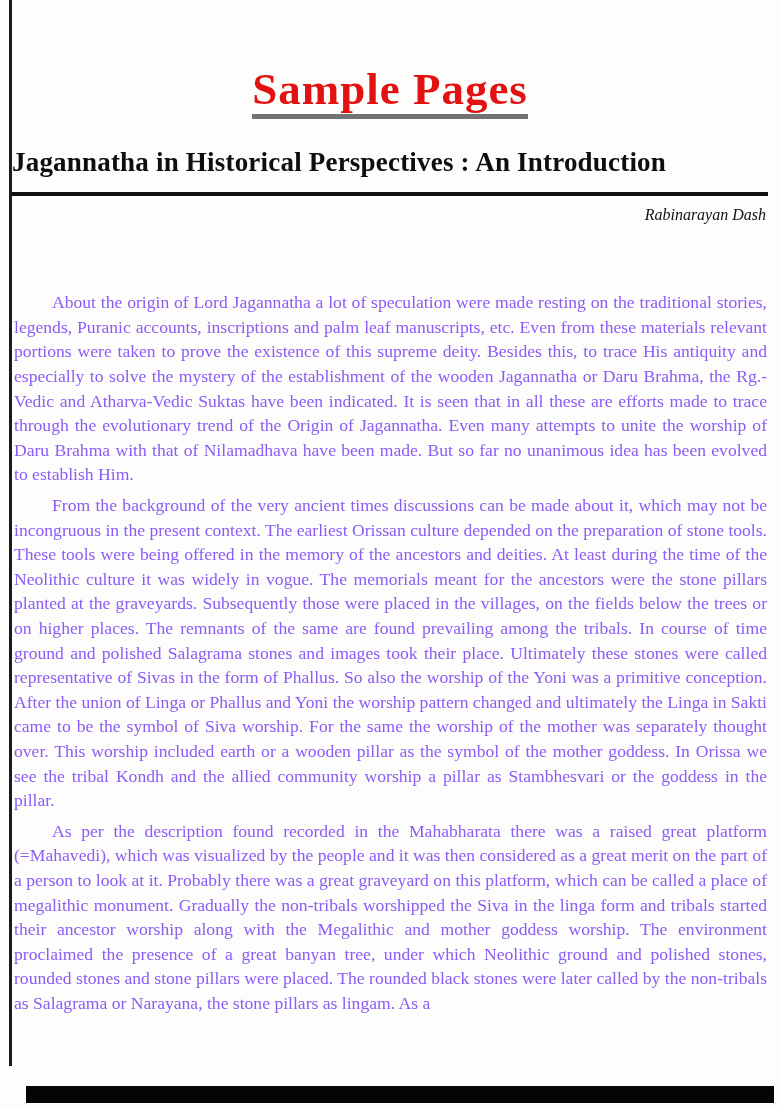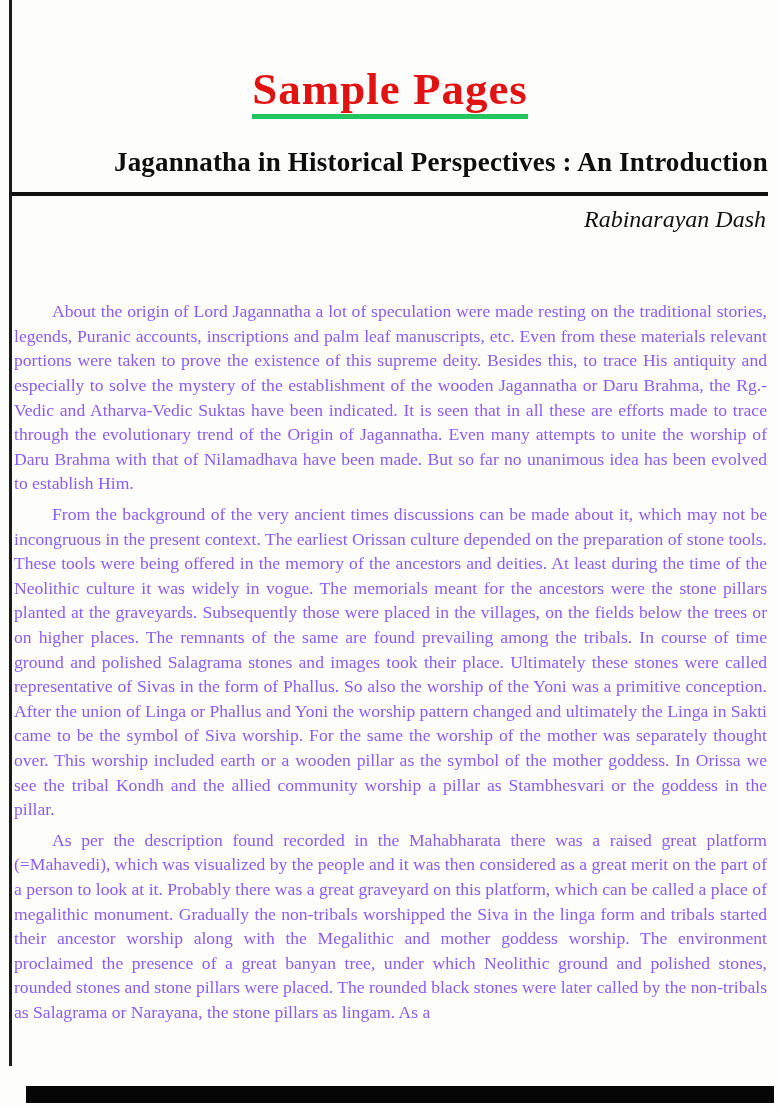--- a/index.html
+++ b/index.html
@@ -38,42 +38,42 @@
   .banner {
     text-align: center;
     margin: 0 0 28px 0;
   }
   .banner .banner-text {
     display: inline-block;
     font-size: 45px;
     font-weight: bold;
     color: #e31212;
     letter-spacing: 1px;
-    border-bottom: 5px solid #22c55e;
+    border-bottom: 5px solid #737373;
     padding-bottom: 1px;
     line-height: 1.05;
   }
   .article-title {
     margin: 0 12px 14px 12px;
-    text-align: right;
+    text-align: left;
     font-size: 27px;
     font-weight: bold;
     color: #0e0e0e;
     letter-spacing: 0.2px;
   }
   .title-rule {
     height: 4px;
     background: #111111;
     margin: 0 12px;
   }
   .author {
     margin: 10px 14px 0 14px;
     text-align: right;
     font-style: italic;
-    font-size: 24px;
+    font-size: 16px;
     color: #111111;
   }
   main {
     margin-top: 66px;
     padding: 0 13px 0 14px;
   }
   main p {
     margin: 0 0 6px 0;
     font-size: 17.6px;
     line-height: 24.6px;

